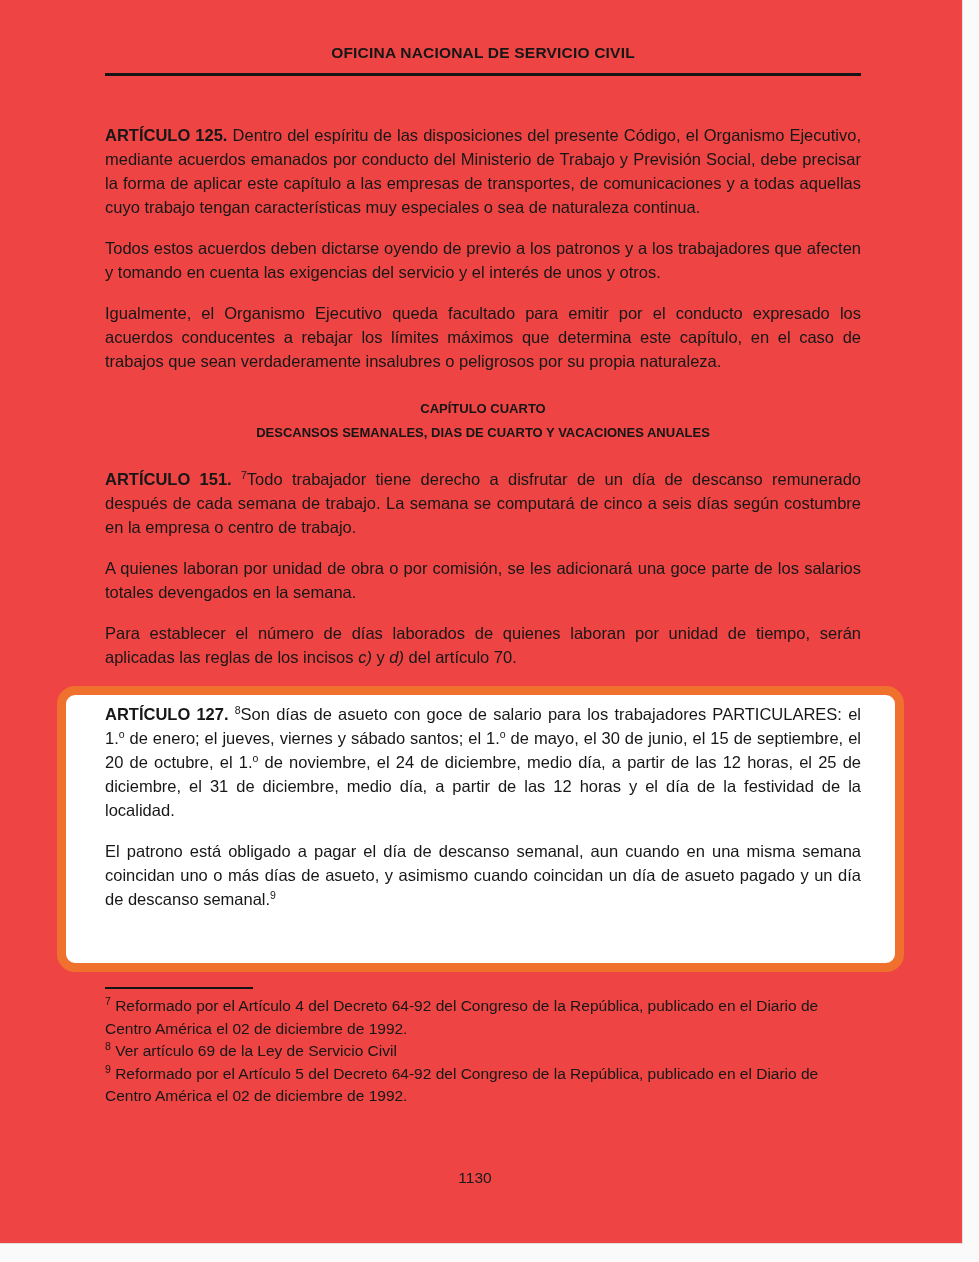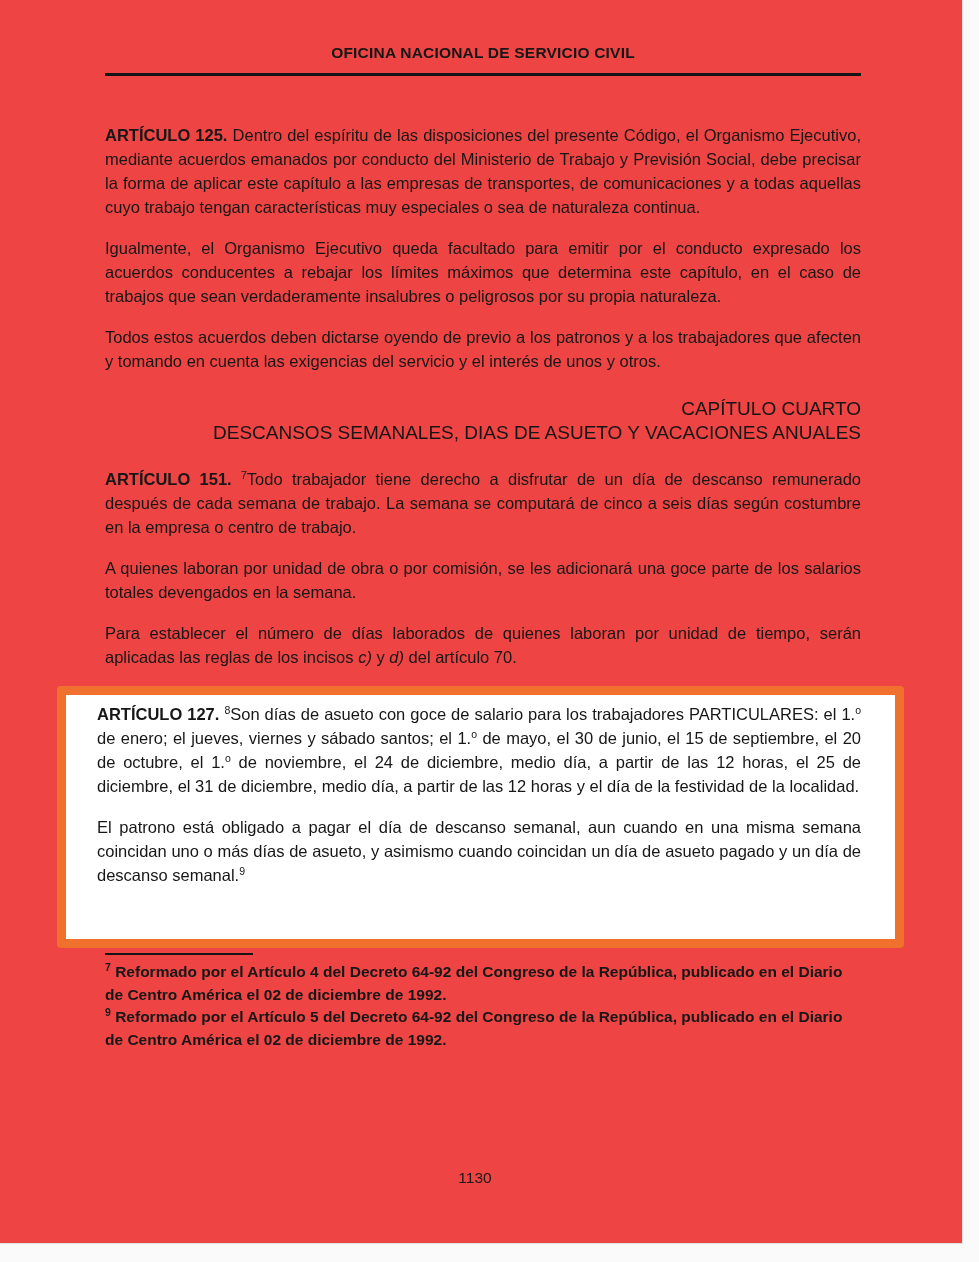--- a/index.html
+++ b/index.html
@@ -43,38 +43,38 @@
     color: #171717;
   }
   .run-b { font-weight: bold; }
   .run-i { font-style: italic; }
   sup {
     font-size: 10.5px;
     line-height: 0;
     vertical-align: super;
   }
   .chapter {
-    text-align: right;
-    font-weight: normal;
-    font-size: 19px;
+    text-align: center;
+    font-weight: bold;
+    font-size: 13px;
     line-height: 24px;
     margin: 24px 0 22px 0;
     color: #151515;
   }
   
   .highlight-box {
     margin: 6px -43px 0 -48px;
     border: 9px solid #f0702e;
-    border-radius: 4px;
-    padding: 7px 34px 52px 31px;
+    border-radius: 18px;
+    padding: 7px 34px 52px 39px;
     background: #ffffff;
   }
   .highlight-box .para:last-child { margin-bottom: 0; }
   
-  .footnotes { margin-top: 5px; font-weight: bold; }
+  .footnotes { margin-top: 15px; }
   .fn-rule {
     width: 148px;
     height: 2px;
     background: #151515;
     margin-bottom: 6px;
   }
   .footnote {
     font-size: 15.5px;
     line-height: 22.5px;
     text-align: left;
@@ -98,43 +98,44 @@
 
   <header>
     <div class="header-title">OFICINA NACIONAL DE SERVICIO CIVIL</div>
     <div class="header-rule"></div>
   </header>
 
   <main>
 
     <p class="para"><span class="run-b">ARTÍCULO 125. </span><span>Dentro del espíritu de las disposiciones del presente Código, el Organismo Ejecutivo, mediante acuerdos emanados por conducto del Ministerio de Trabajo y Previsión Social, debe precisar la forma de aplicar este capítulo a las empresas de transportes, de comunicaciones y a todas aquellas cuyo trabajo tengan características muy especiales o sea de naturaleza continua.</span></p>
 
+    <p class="para"><span>Todos estos acuerdos deben dictarse oyendo de previo a los patronos y a los trabajadores que afecten y tomando en cuenta las exigencias del servicio y el interés de unos y otros.</span></p>
+
     <p class="para"><span>Igualmente, el Organismo Ejecutivo queda facultado para emitir por el conducto expresado los acuerdos conducentes a rebajar los límites máximos que determina este capítulo, en el caso de trabajos que sean verdaderamente insalubres o peligrosos por su propia naturaleza.</span></p>
-
-    <p class="para"><span>Todos estos acuerdos deben dictarse oyendo de previo a los patronos y a los trabajadores que afecten y tomando en cuenta las exigencias del servicio y el interés de unos y otros.</span></p>
 
     <div class="chapter">
       <div>CAPÍTULO CUARTO</div>
-      <div>DESCANSOS SEMANALES, DIAS DE ASUETO Y VACACIONES ANUALES</div>
+      <div>DESCANSOS SEMANALES, DIAS DE CUARTO Y VACACIONES ANUALES</div>
     </div>
 
     <p class="para"><span class="run-b">ARTÍCULO 151. </span><sup>7</sup><span>Todo trabajador tiene derecho a disfrutar de un día de descanso remunerado después de cada semana de trabajo. La semana se computará de cinco a seis días según costumbre en la empresa o centro de trabajo.</span></p>
 
     <p class="para"><span>A quienes laboran por unidad de obra o por comisión, se les adicionará una goce parte de los salarios totales devengados en la semana.</span></p>
 
     <p class="para"><span>Para establecer el número de días laborados de quienes laboran por unidad de tiempo, serán aplicadas las reglas de los incisos </span><span class="run-i">c)</span><span> y </span><span class="run-i">d)</span><span> del artículo 70.</span></p>
 
     <div class="highlight-box" style="border-color: rgb(240, 112, 46);">
       <p class="para"><span class="run-b">ARTÍCULO 127. </span><sup>8</sup><span>Son días de asueto con goce de salario para los trabajadores PARTICULARES: el 1.</span><sup>o</sup><span> de enero; el jueves, viernes y sábado santos; el 1.</span><sup>o</sup><span> de mayo, el 30 de junio, el 15 de septiembre, el 20 de octubre, el 1.</span><sup>o</sup><span> de noviembre, el 24 de diciembre, medio día, a partir de las 12 horas, el 25 de diciembre, el 31 de diciembre, medio día, a partir de las 12 horas y el día de la festividad de la localidad.</span></p>
       <p class="para"><span>El patrono está obligado a pagar el día de descanso semanal, aun cuando en una misma semana coincidan uno o más días de asueto, y asimismo cuando coincidan un día de asueto pagado y un día de descanso semanal.</span><sup>9</sup></p>
     </div>
 
     <div class="footnotes">
       <div class="fn-rule"></div>
       <p class="footnote"><sup>7</sup><span> Reformado por el Artículo 4 del Decreto 64-92 del Congreso de la República, publicado en el Diario de Centro América el 02 de diciembre de 1992.</span></p>
+      <p class="footnote"><sup>8</sup><span> Ver artículo 69 de la Ley de Servicio Civil</span></p>
       <p class="footnote"><sup>9</sup><span> Reformado por el Artículo 5 del Decreto 64-92 del Congreso de la República, publicado en el Diario de Centro América el 02 de diciembre de 1992.</span></p>
     </div>
 
   </main>
 
   <div class="page-number">1130</div>
 
 </div>
 
 </body></html>

